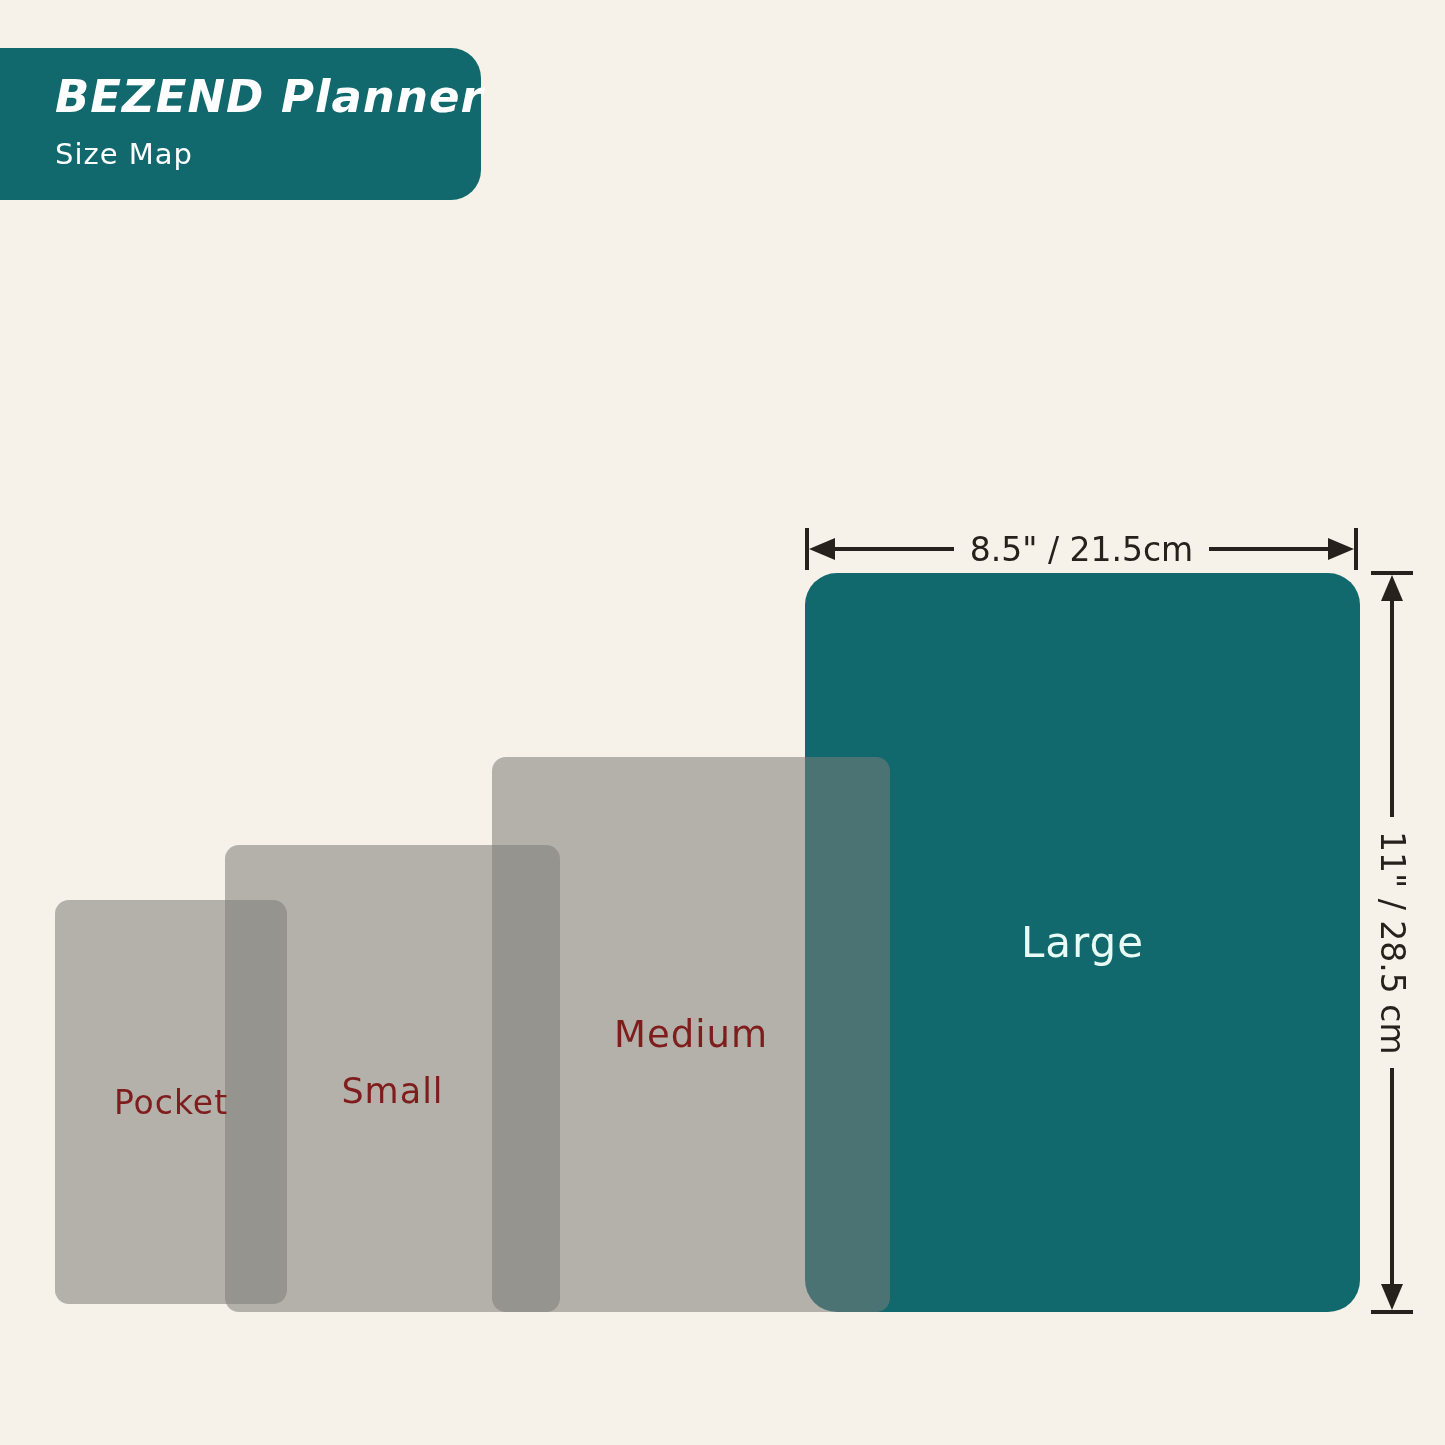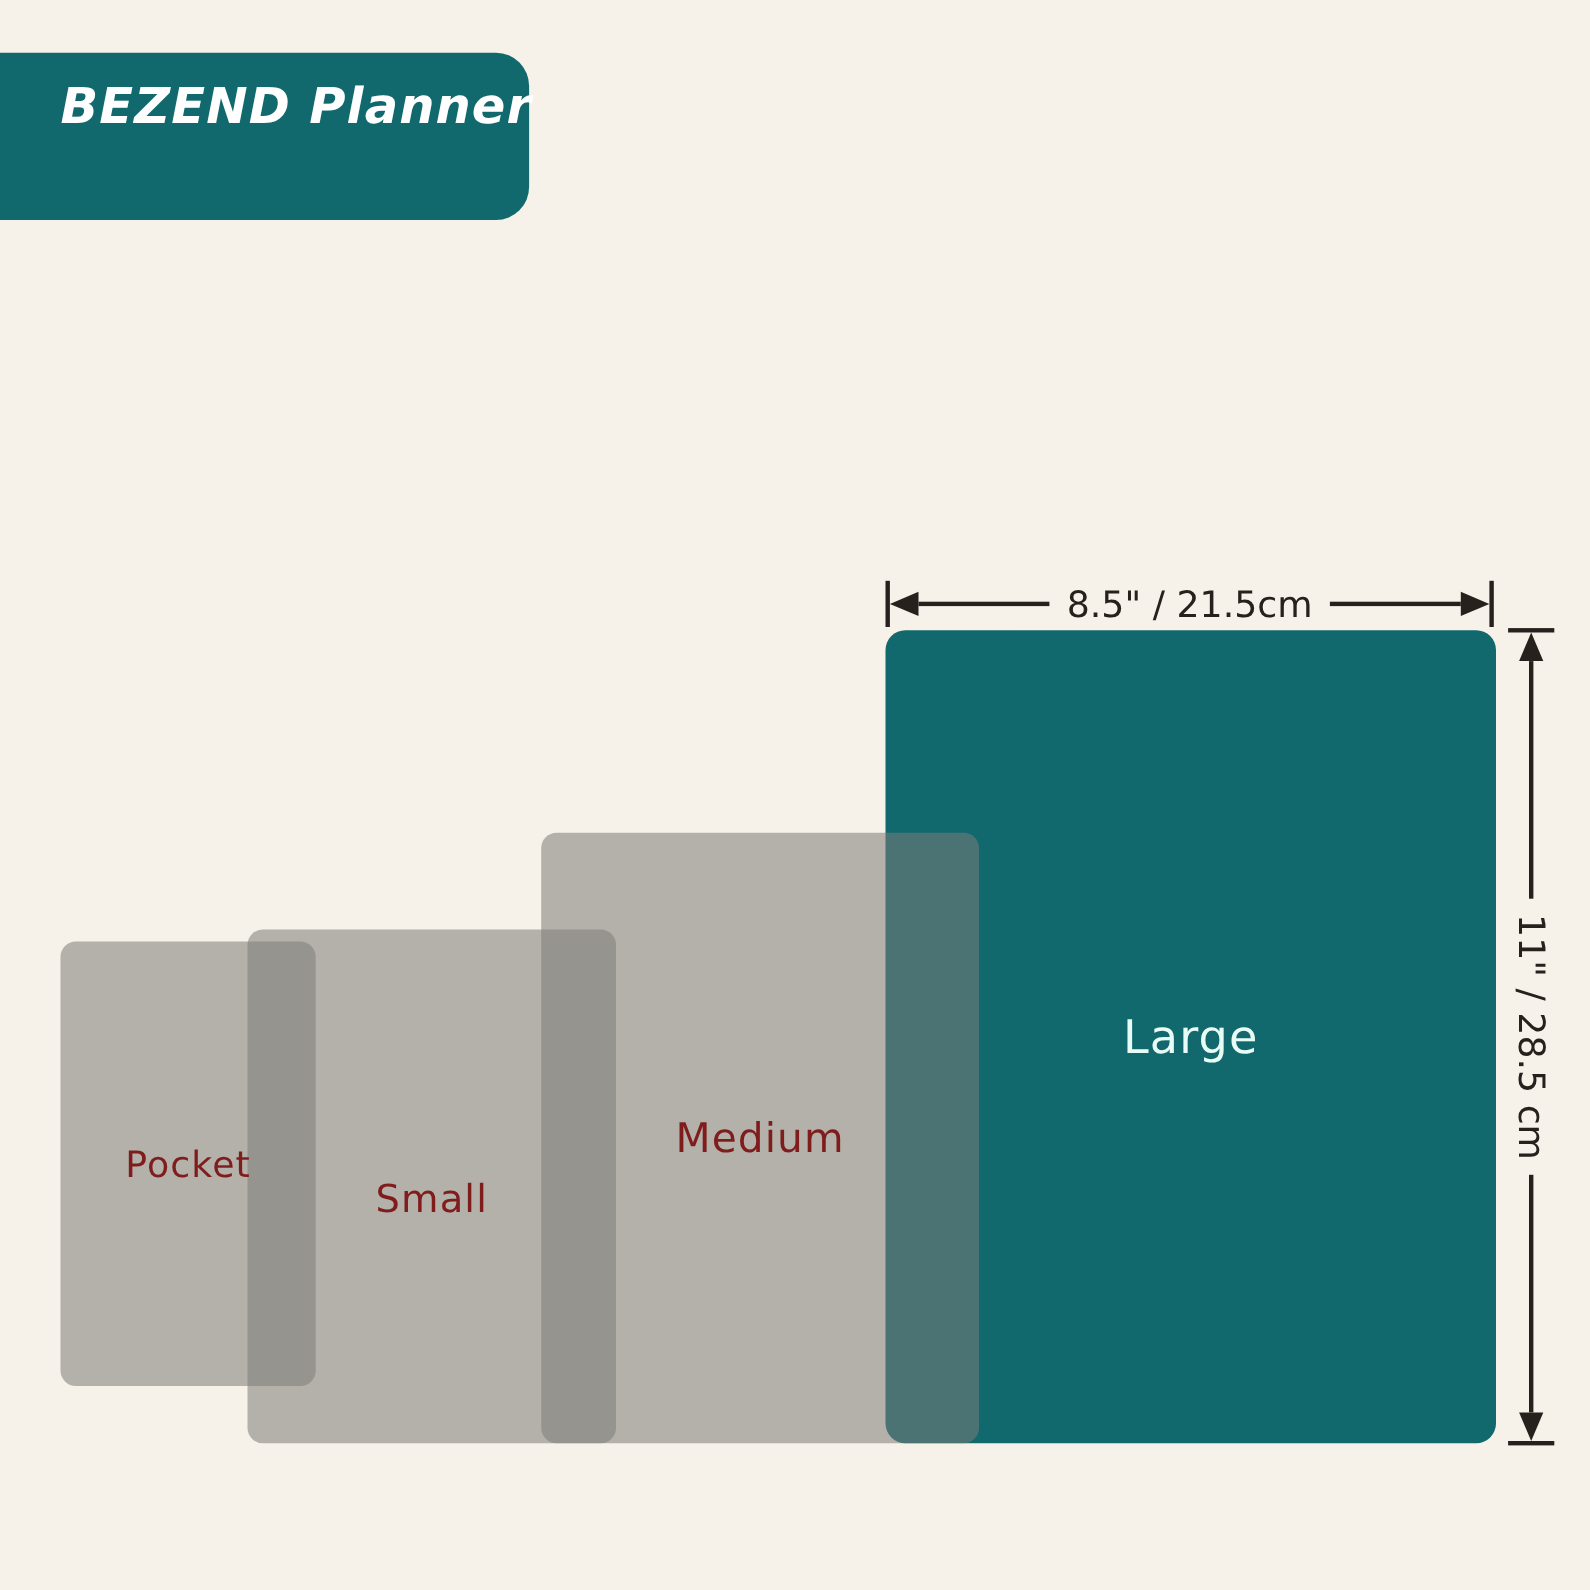--- a/index.html
+++ b/index.html
@@ -50,21 +50,21 @@
     display: flex;
     align-items: center;
     justify-content: center;
   }
   .size-rect .size-label {
     color: #7f1d1d;
     font-weight: 400;
     letter-spacing: 1px;
   }
   .rect-pocket {
-    left: 55px; top: 856px;
+    left: 55px; top: 900px;
     width: 232px; height: 404px;
     background: rgba(125,123,121,0.55);
     z-index: 4;
     justify-content: center;
   }
   .rect-pocket .size-label { font-size: 33px; }
   .rect-small {
     left: 225px; top: 845px;
     width: 335px; height: 467px;
     background: rgba(125,123,121,0.55);
@@ -75,21 +75,21 @@
     left: 492px; top: 757px;
     width: 398px; height: 555px;
     background: rgba(125,123,121,0.55);
     z-index: 2;
   }
   .rect-medium .size-label { font-size: 37px; }
   .rect-large {
     left: 805px; top: 573px;
     width: 555px; height: 739px;
     background: #11696E;
-    border-radius: 18px;
+    border-radius: 32px;
     z-index: 1;
   }
   .rect-large .size-label {
     font-size: 42px;
     color: #E9FBF5;
   }
 
   
   .dim { position: absolute; z-index: 5; }
   .dim, .dim * { box-sizing: border-box; }
@@ -163,20 +163,21 @@
     margin: 14px 0;
     writing-mode: vertical-rl;
     text-orientation: mixed;
   }
 </style>
 </head>
 <body>
 
 <div class="header-badge">
   <div class="header-title">BEZEND Planner</div>
+  <div class="header-subtitle">Size Map</div>
 </div>
 
 <div class="dim dim-h">
   <span class="tick"></span>
   <span class="arrow-left"></span>
   <span class="dim-line"></span>
   <span class="dim-text">8.5" / 21.5cm</span>
   <span class="dim-line"></span>
   <span class="arrow-right"></span>
   <span class="tick"></span>

